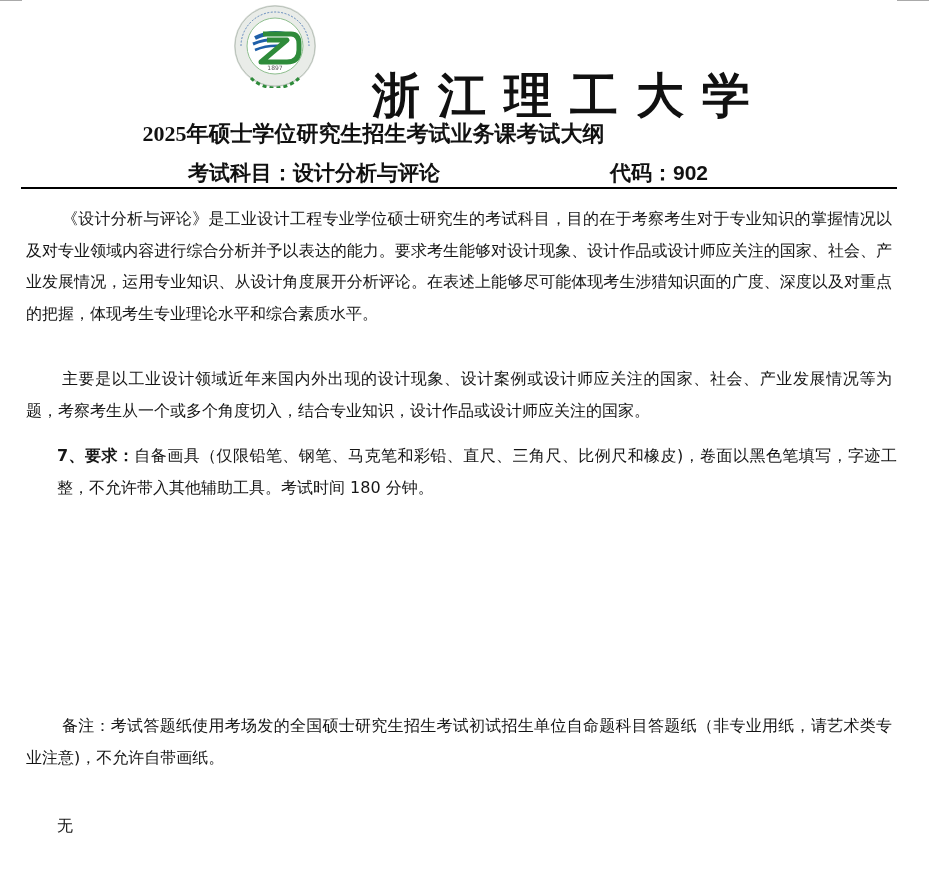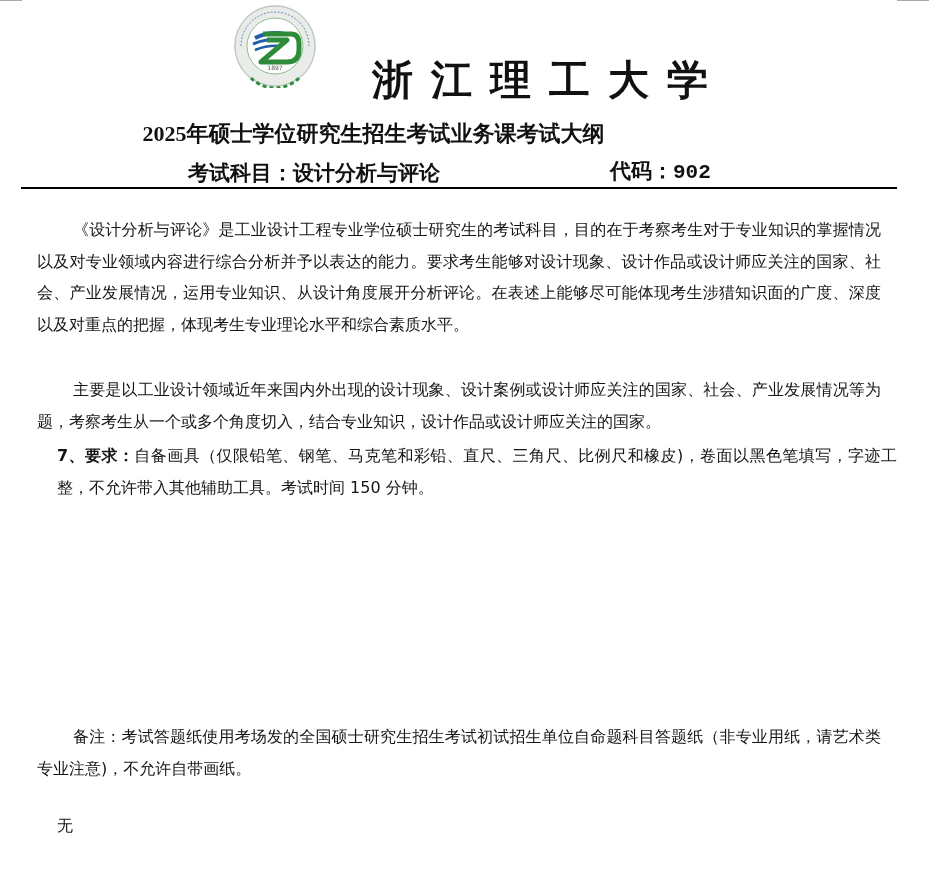--- a/index.html
+++ b/index.html
@@ -28,25 +28,25 @@
       position: absolute;
       left: 233px;
       top: 4px;
       width: 84px;
       height: 84px;
     }
 
     .university-name {
       position: absolute;
       left: 372px;
-      top: 52px;
+      top: 68px;
       width: 340px;
       font-family: Liberation Sans, sans-serif;
       font-weight: bold;
-      font-size: 41px;
+      font-size: 48px;
       letter-spacing: 18px;
       line-height: 56px;
       white-space: nowrap;
     }
 
     .doc-title {
       position: absolute;
       left: 0;
       width: 747px;
       top: 116px;
@@ -67,21 +67,21 @@
       font-weight: bold;
       font-size: 21px;
       line-height: 30px;
       white-space: nowrap;
       text-align: center;
     }
     .code-line {
       position: absolute;
       top: 158px;
       left: 610px;
-      font-family: Liberation Mono, monospace;
+      font-family: Liberation Sans, sans-serif;
       font-weight: bold;
       font-size: 21px;
       line-height: 30px;
       white-space: nowrap;
     }
     .rule {
       position: absolute;
       left: 21px;
       top: 187px;
       width: 876px;
@@ -92,21 +92,21 @@
     .body-text {
       position: absolute;
       left: 21px;
       width: 876px;
       font-family: "DejaVu Sans", "Liberation Sans", sans-serif;
       font-size: 16px;
       line-height: 31.5px;
       text-align: justify;
       color: #151515;
     }
-    .para { margin: 16px; text-indent: 36px; }
+    .para { margin: 5px; text-indent: 36px; }
     .item { margin: 0; text-indent: 36px; }
     .item .label { font-weight: bold; }
     .item.hanging-indent {
       padding-left: 36px;
       text-indent: 0;
     }
 
     #p1 { top: 198px; }
     #p2 { top: 358px; }
     #items { top: 440px; }
@@ -153,21 +153,21 @@
 <div class="body-text" id="p1">
   <p class="para">《设计分析与评论》是工业设计工程专业学位硕士研究生的考试科目，目的在于考察考生对于专业知识的掌握情况以及对专业领域内容进行综合分析并予以表达的能力。要求考生能够对设计现象、设计作品或设计师应关注的国家、社会、产业发展情况，运用专业知识、从设计角度展开分析评论。在表述上能够尽可能体现考生涉猎知识面的广度、深度以及对重点的把握，体现考生专业理论水平和综合素质水平。</p>
 </div>
 
 <div class="body-text" id="p2">
   <p class="para">主要是以工业设计领域近年来国内外出现的设计现象、设计案例或设计师应关注的国家、社会、产业发展情况等为题，考察考生从一个或多个角度切入，结合专业知识，设计作品或设计师应关注的国家。</p>
 </div>
 
 <div class="body-text" id="items">
   <p class="item hanging-indent">
-    <span class="label">7、要求：</span><span>自备画具（仅限铅笔、钢笔、马克笔和彩铅、直尺、三角尺、比例尺和橡皮)，卷面以黑色笔填写，字迹工整，不允许带入其他辅助工具。考试时间 150 分钟。</span>
+    <span class="label">7、要求：</span><span>自备画具（仅限铅笔、钢笔、马克笔和彩铅、直尺、三角尺、比例尺和橡皮)，卷面以黑色笔填写，字迹工整，不允许带入其他辅助工具。考试时间 180 分钟。</span>
   </p>
 </div>
 
 <div class="body-text" id="note">
   <p class="para">备注：考试答题纸使用考场发的全国硕士研究生招生考试初试招生单位自命题科目答题纸（非专业用纸，请艺术类专业注意)，不允许自带画纸。</p>
 </div>
 
 <div class="body-text" id="refs">
   <span class="ref-value">无</span>
 </div>

